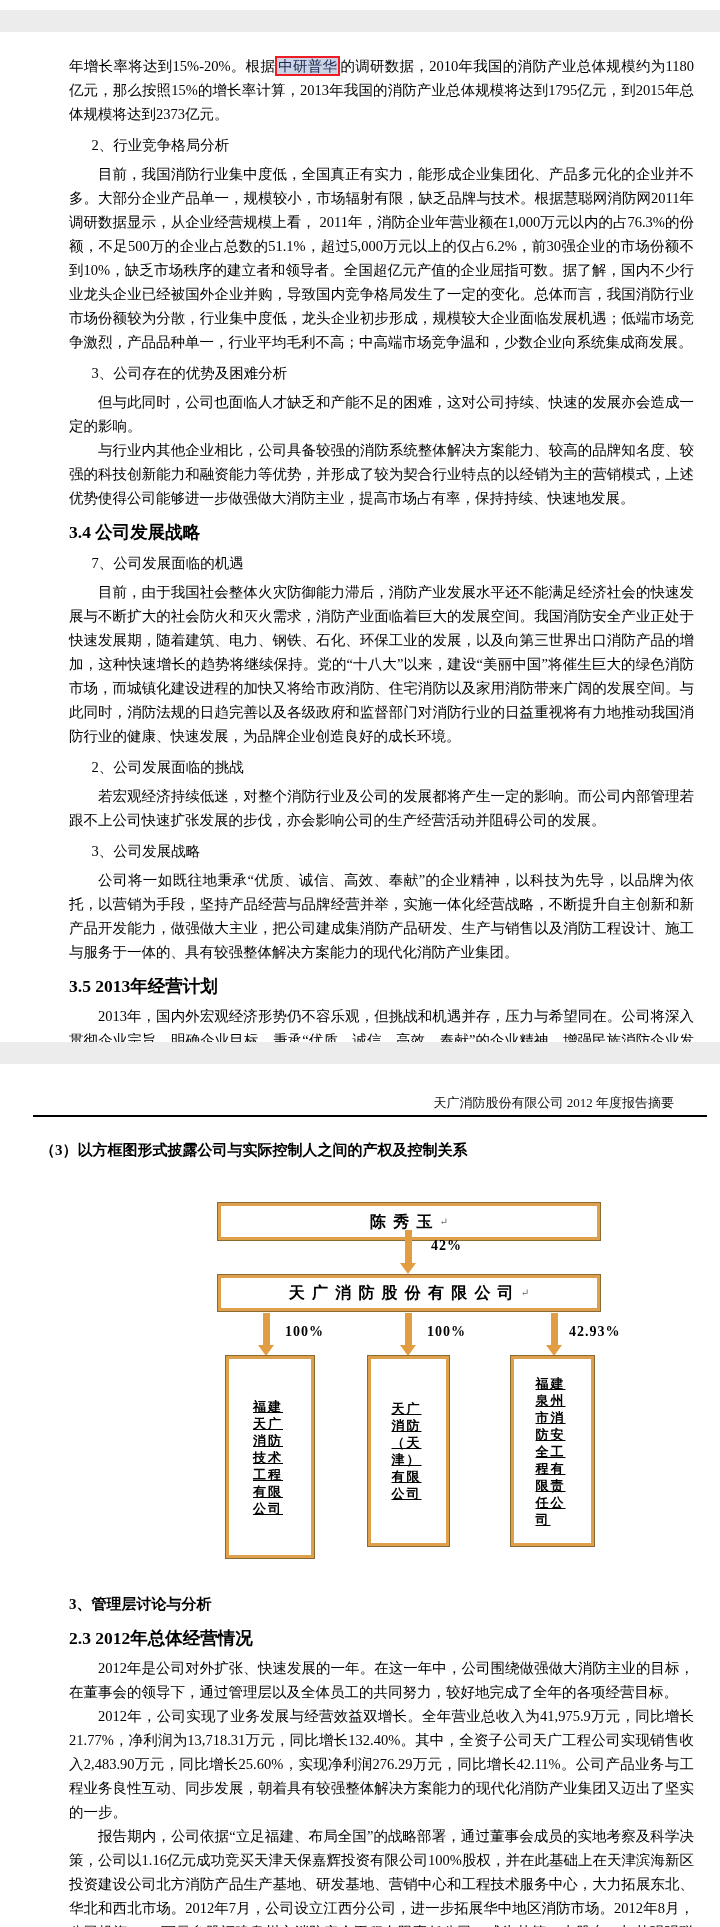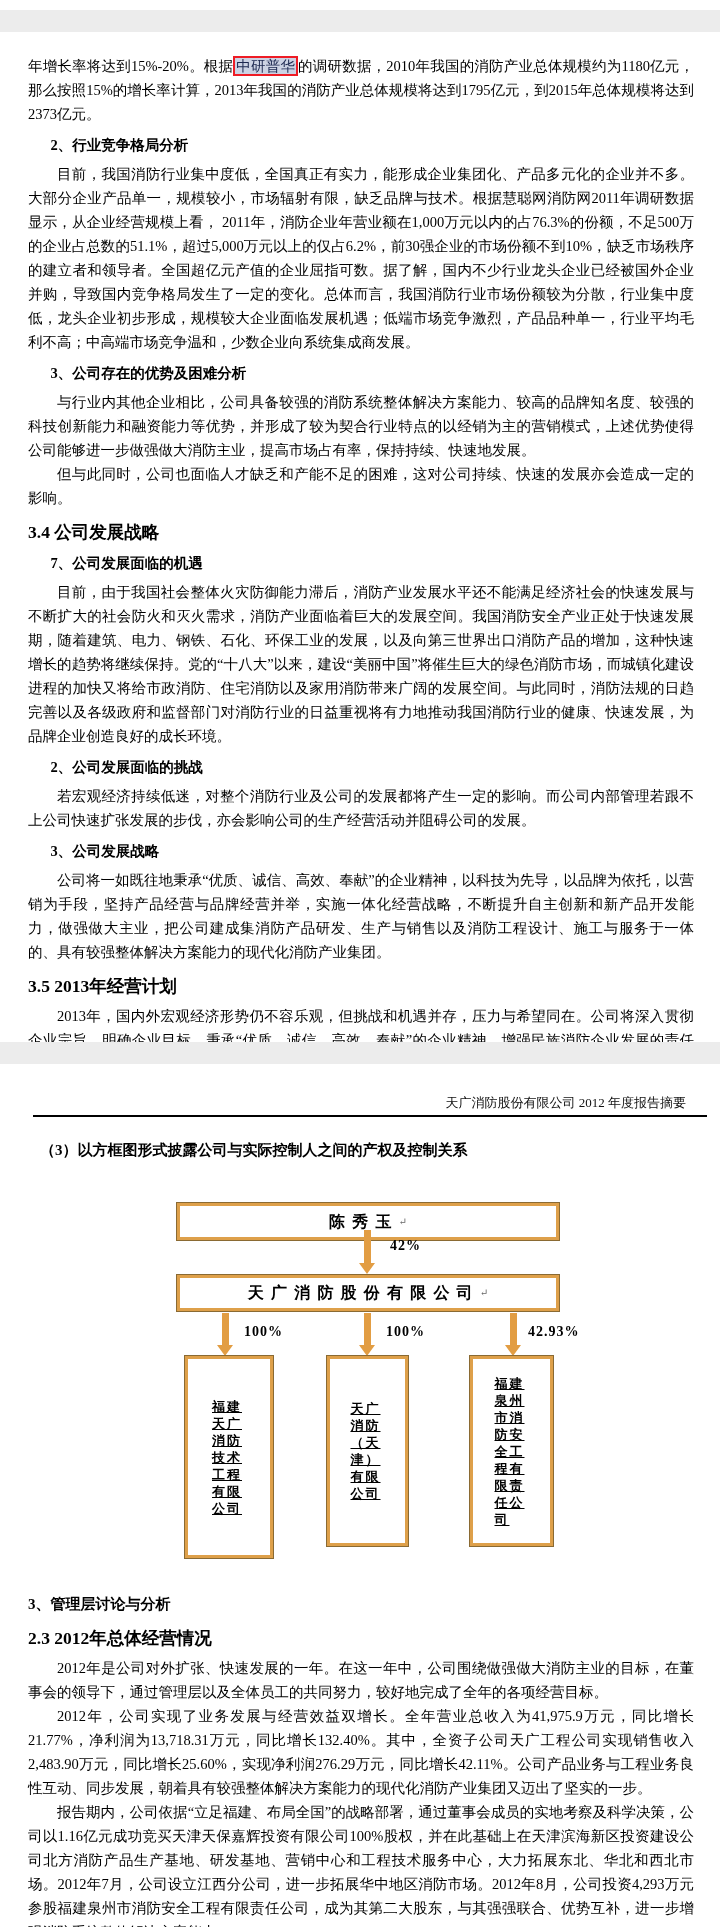--- a/index.html
+++ b/index.html
@@ -2,29 +2,29 @@
 <html><head>
 <meta charset="utf-8">
 <style>
   html,body{margin:0;padding:0;background:#ffffff;}
   body{width:720px;font-family:"Liberation Serif","DejaVu Serif",serif;color:#000;}
   .page-gap{width:720px;height:22px;background:#ececec;}
   .top-white{width:720px;height:10px;background:#ffffff;}
   .page{position:relative;overflow:hidden;background:#fff;}
   #page1{height:1010px;padding:22px 26px 0 28px;box-sizing:border-box;}
   #page2{height:865px;box-sizing:border-box;}
-  .doc-text{font-size:14.5px;line-height:24px;}
+  .doc-text{font-size:14.5px;line-height:24px;margin-left:41px;}
   .blk-p{text-align:justify;text-indent:2em;margin:0;}
   .blk-p-cont{text-align:justify;text-indent:0;margin:0;}
-  .blk-h3{font-weight:bold;margin:7px 0 5px 1.55em;font-size:14.5px;}
+  .blk-h3{font-weight:normal;margin:7px 0 5px 1.55em;font-size:14.5px;}
   .blk-h4{font-weight:bold;margin:14px 0 10px 0;font-size:15px;}
   .blk-h2{font-weight:bold;font-size:17.5px;margin:10px 0 6px 0;}
   .hl{background:#ccd3e4;color:#1c2850;border:2px solid #ee1c25;padding:0 1px;}
   
-  .p2-header{padding:30px 34px 0 0;text-align:right;font-size:13px;color:#111;}
+  .p2-header{padding:30px 46px 0 0;text-align:right;font-size:13px;color:#111;}
   .p2-rule{margin:3px 13px 0 33px;border-top:2px solid #000;height:0;}
   .p2-section-heading{font-weight:bold;font-size:15px;margin:24px 0 0 40px;}
   .p2-content{padding:0 26px 0 28px;}
   
   .diagram{position:relative;height:392px;margin-top:26px;}
   .dbox{position:absolute;background:#fff;border:3px solid #dea04a;outline:1px solid #8a6a33;
         display:flex;align-items:center;justify-content:center;box-sizing:border-box;
         font-weight:bold;}
   .dbox-wide{letter-spacing:0.45em;font-size:16px;}
   .return-mark{font-size:10px;color:#666;letter-spacing:0;font-weight:normal;}
@@ -40,22 +40,22 @@
 
 <div class="top-white"></div>
 <div class="page-gap"></div>
 
 <div class="page doc-text" id="page1">
   <div>
       <div class="blk-p-cont"><span>年增长率将达到15%-20%。根据</span><span class="hl">中研普华</span><span>的调研数据，2010年我国的消防产业总体规模约为1180亿元，那么按照15%的增长率计算，2013年我国的消防产业总体规模将达到1795亿元，到2015年总体规模将达到2373亿元。</span></div>
       <div class="blk-h3">2、行业竞争格局分析</div>
       <div class="blk-p">目前，我国消防行业集中度低，全国真正有实力，能形成企业集团化、产品多元化的企业并不多。大部分企业产品单一，规模较小，市场辐射有限，缺乏品牌与技术。根据慧聪网消防网2011年调研数据显示，从企业经营规模上看， 2011年，消防企业年营业额在1,000万元以内的占76.3%的份额，不足500万的企业占总数的51.1%，超过5,000万元以上的仅占6.2%，前30强企业的市场份额不到10%，缺乏市场秩序的建立者和领导者。全国超亿元产值的企业屈指可数。据了解，国内不少行业龙头企业已经被国外企业并购，导致国内竞争格局发生了一定的变化。总体而言，我国消防行业市场份额较为分散，行业集中度低，龙头企业初步形成，规模较大企业面临发展机遇；低端市场竞争激烈，产品品种单一，行业平均毛利不高；中高端市场竞争温和，少数企业向系统集成商发展。</div>
       <div class="blk-h3">3、公司存在的优势及困难分析</div>
+      <div class="blk-p">但与此同时，公司也面临人才缺乏和产能不足的困难，这对公司持续、快速的发展亦会造成一定的影响。</div>
       <div class="blk-p">与行业内其他企业相比，公司具备较强的消防系统整体解决方案能力、较高的品牌知名度、较强的科技创新能力和融资能力等优势，并形成了较为契合行业特点的以经销为主的营销模式，上述优势使得公司能够进一步做强做大消防主业，提高市场占有率，保持持续、快速地发展。</div>
-      <div class="blk-p">但与此同时，公司也面临人才缺乏和产能不足的困难，这对公司持续、快速的发展亦会造成一定的影响。</div>
       <div class="blk-h2">3.4 公司发展战略</div>
       <div class="blk-h3">7、公司发展面临的机遇</div>
       <div class="blk-p">目前，由于我国社会整体火灾防御能力滞后，消防产业发展水平还不能满足经济社会的快速发展与不断扩大的社会防火和灭火需求，消防产业面临着巨大的发展空间。我国消防安全产业正处于快速发展期，随着建筑、电力、钢铁、石化、环保工业的发展，以及向第三世界出口消防产品的增加，这种快速增长的趋势将继续保持。党的“十八大”以来，建设“美丽中国”将催生巨大的绿色消防市场，而城镇化建设进程的加快又将给市政消防、住宅消防以及家用消防带来广阔的发展空间。与此同时，消防法规的日趋完善以及各级政府和监督部门对消防行业的日益重视将有力地推动我国消防行业的健康、快速发展，为品牌企业创造良好的成长环境。</div>
       <div class="blk-h3">2、公司发展面临的挑战</div>
       <div class="blk-p">若宏观经济持续低迷，对整个消防行业及公司的发展都将产生一定的影响。而公司内部管理若跟不上公司快速扩张发展的步伐，亦会影响公司的生产经营活动并阻碍公司的发展。</div>
       <div class="blk-h3">3、公司发展战略</div>
       <div class="blk-p">公司将一如既往地秉承“优质、诚信、高效、奉献”的企业精神，以科技为先导，以品牌为依托，以营销为手段，坚持产品经营与品牌经营并举，实施一体化经营战略，不断提升自主创新和新产品开发能力，做强做大主业，把公司建成集消防产品研发、生产与销售以及消防工程设计、施工与服务于一体的、具有较强整体解决方案能力的现代化消防产业集团。</div>
       <div class="blk-h2">3.5 2013年经营计划</div>
       <div class="blk-p">2013年，国内外宏观经济形势仍不容乐观，但挑战和机遇并存，压力与希望同在。公司将深入贯彻企业宗旨，明确企业目标，秉承“优质、诚信、高效、奉献”的企业精神，增强民族消防企业发展的责任感，进一步增强企业的竞争实力。</div>
     </div>

